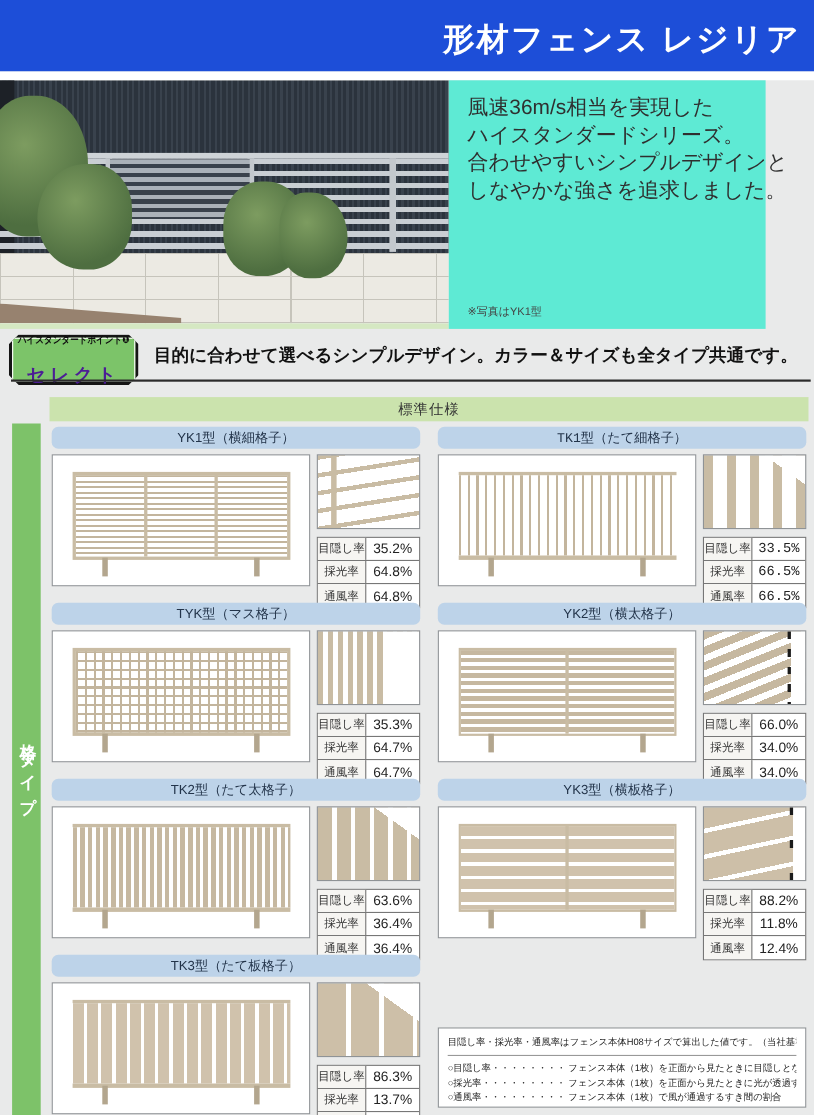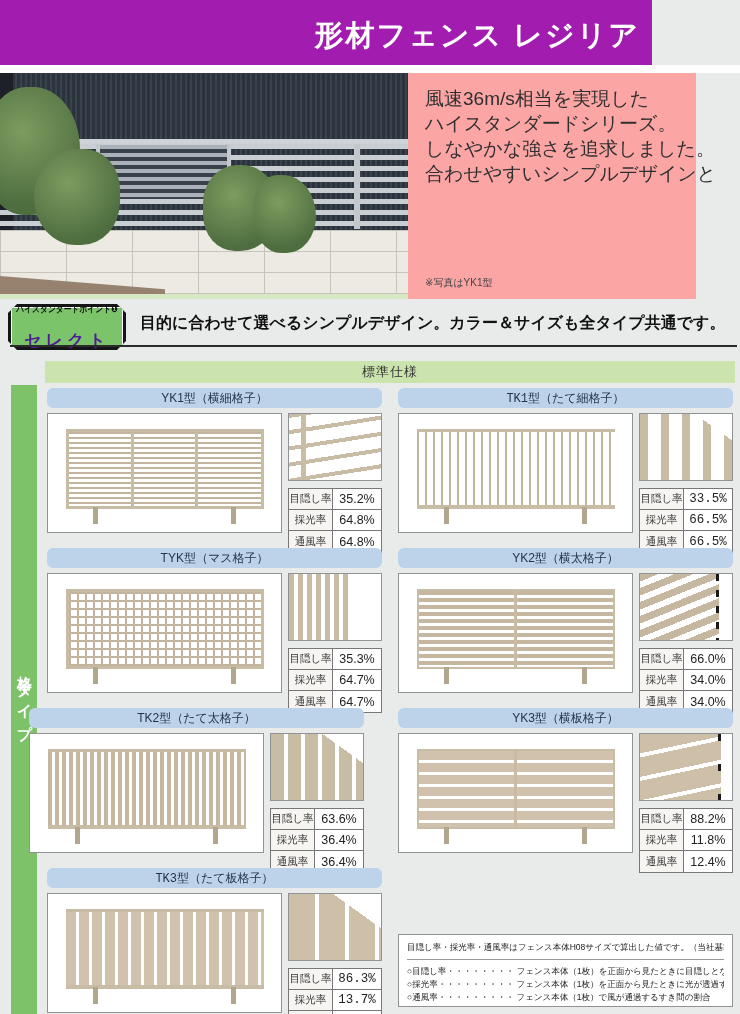--- a/index.html
+++ b/index.html
@@ -1,25 +1,25 @@
 <!DOCTYPE html>
 <html><head>
 <meta charset="utf-8">
 <style>
   * { margin:0; padding:0; box-sizing:border-box; }
   body { background:#cfcfcf; font-family:"Liberation Sans","DejaVu Sans",sans-serif; }
   #page { position:relative; width:740px; height:1014px; background:#e9eaea; overflow:hidden; margin:0 auto; }
 
   
-  .top-band { position:absolute; left:0; top:0; width:652px; height:65px; background:#a21caf;padding-left:34px; }
+  .top-band { position:absolute; left:0; top:0; width:740px; height:65px; background:#1d4ed8;padding-left:34px; }
   .page-title { position:absolute; right:12px; top:16px; font-size:29px; font-weight:bold; color:#fff; letter-spacing:2px; white-space:nowrap; }
   .top-gap { position:absolute; left:0; top:65px; width:740px; height:8px; background:#fff; }
 
   
-  .hero-panel { position:absolute; left:408px; top:73px; width:288px; height:226px; background:#fca5a5; }
+  .hero-panel { position:absolute; left:408px; top:73px; width:288px; height:226px; background:#5eead4; }
   .hero-desc { position:absolute; left:17px; top:13px; font-size:19px; line-height:25px; color:#2f2f2f; font-weight:500; white-space:nowrap; }
   .hero-caption { position:absolute; left:17px; bottom:9px; font-size:10px; color:#444; }
 
   .photo { position:absolute; left:0; top:73px; width:408px; height:221px; overflow:hidden; background:#edece7; }
   .photo-strip { position:absolute; left:0; top:294px; width:408px; height:5px; background:#d5e8c2; }
   .wall { position:absolute; left:0; top:0; width:408px; height:157px; background:repeating-linear-gradient(90deg,#39424d 0 2px,#2b333d 2px 5px); }
   .corner-post { position:absolute; left:0; top:0; width:13px; height:162px; background:#1d2127; }
   .blocks { position:absolute; left:0; bottom:0; width:408px; height:64px;
     background:
       repeating-linear-gradient(to bottom, #c6c4bb 0 1px, rgba(0,0,0,0) 1px 21px),
@@ -148,22 +148,22 @@
     <div class="plant pl2"></div>
     <div class="plant pl3"></div>
     <div class="plant pl4"></div>
   </div>
   <div class="photo-strip"></div>
 
   <div class="hero-panel">
     <div class="hero-desc">
       <div>風速36m/s相当を実現した</div>
       <div>ハイスタンダードシリーズ。</div>
+      <div>合わせやすいシンプルデザインと</div>
       <div>しなやかな強さを追求しました。</div>
-      <div>合わせやすいシンプルデザインと</div>
     </div>
     <div class="hero-caption">※写真はYK1型</div>
   </div>
 
   <div class="badge">
     <div class="badge-inner">
       <div class="badge-top">ハイスタンダードポイント❶</div>
       <div class="badge-main">セレクト</div>
     </div>
   </div>
@@ -291,21 +291,21 @@
             </div>
           <div class="srow">
               <span class="slabel">通風率</span>
               <span class="sval">34.0%</span>
             </div>
         </div>
       </div>
     </div>
   </section>
 
-  <section class="card" style="left:29px;top:708px;">
+  <section class="card" style="left:47px;top:708px;">
     <div class="card-header">TK2型（たて太格子）</div>
     <div class="card-body">
       <div class="fence-box">
         <div class="fence f-tk2">
             <div class="panel"></div>
             <i class="post p1"></i>
             <i class="post p2"></i>
           </div>
       </div>
       <div class="right-col">
@@ -351,21 +351,21 @@
             </div>
           <div class="srow">
               <span class="slabel">通風率</span>
               <span class="sval">12.4%</span>
             </div>
         </div>
       </div>
     </div>
   </section>
 
-  <section class="card" style="left:47px;top:868px;font-family:Liberation Mono, monospace;">
+  <section class="card" style="left:47px;top:868px;">
     <div class="card-header">TK3型（たて板格子）</div>
     <div class="card-body">
       <div class="fence-box">
         <div class="fence f-tk3">
             <div class="panel"></div>
             <i class="post p1"></i>
             <i class="post p2"></i>
           </div>
       </div>
       <div class="right-col">

